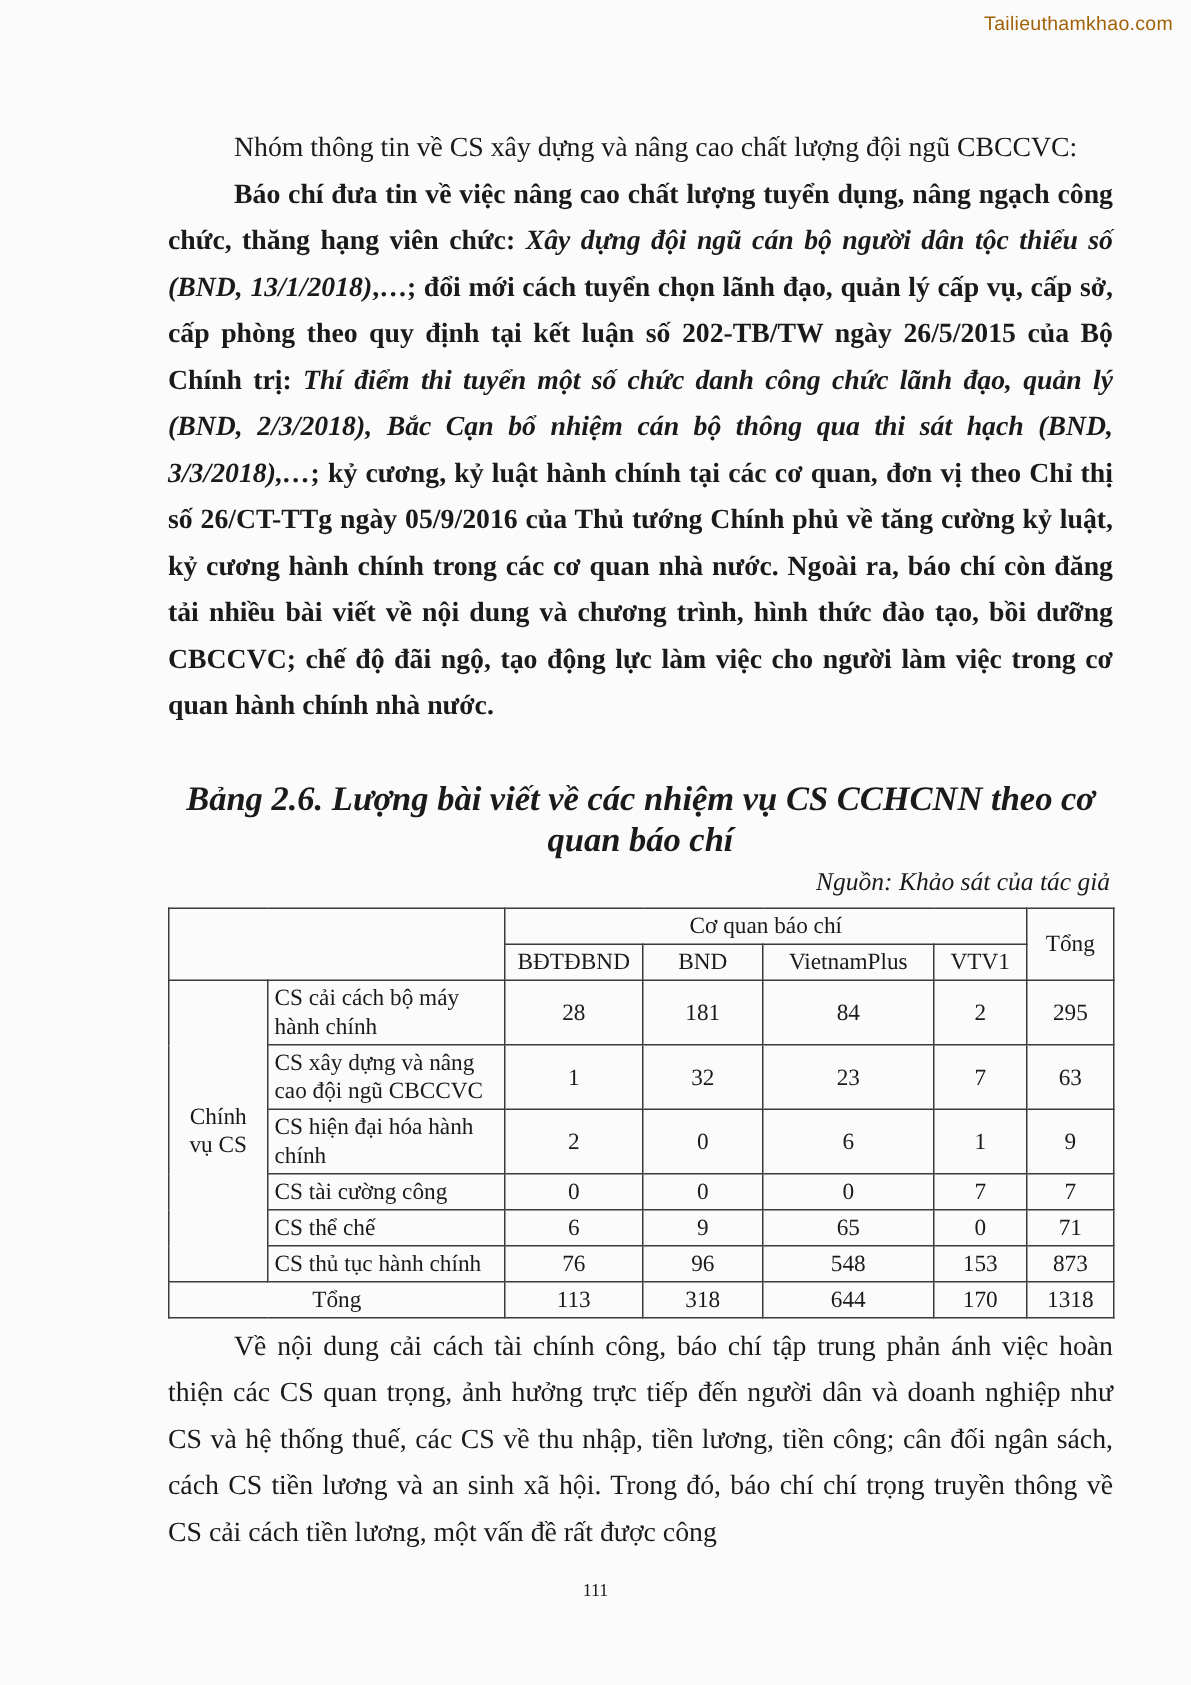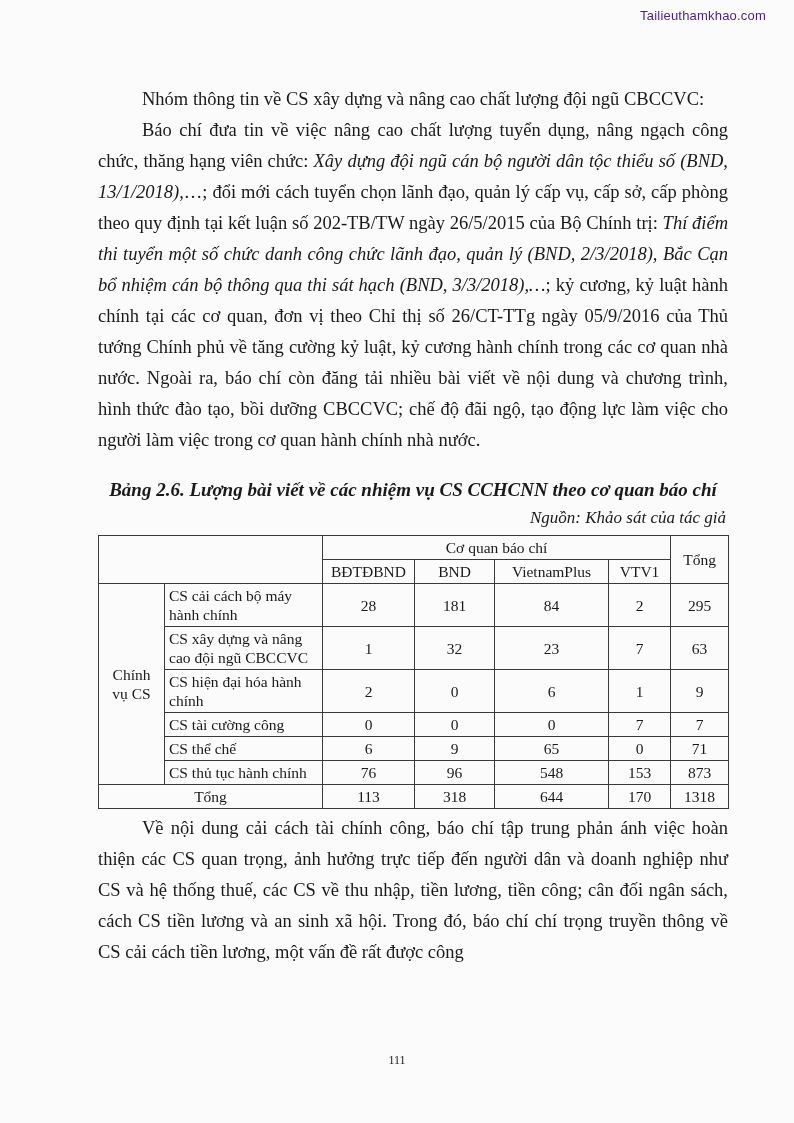--- a/index.html
+++ b/index.html
@@ -15,52 +15,53 @@
     position: relative;
     overflow: hidden;
   }
   .page {
     position: absolute;
     inset: 0;
   }
   .watermark {
     position: absolute;
     top: 8px;
-    right: 28px;
+    right: 12px;
     font-family: "Liberation Sans", sans-serif;
     font-size: 13px;
-    color: #4c1d95;
+    color: #a16207;
     letter-spacing: 0.2px;
     user-select: none;
   }
   .content {
     position: absolute;
-    left: 98px;
+    left: 112px;
     top: 84px;
     width: 630px;
   }
   p.body-para {
     margin: 0;
     text-align: justify;
     text-justify: inter-word;
     font-size: 18.5px;
     line-height: 31px;
     text-indent: 44px;
     hyphens: none;
   }
   p.body-para + p.body-para {
     margin-top: 0px;
+    font-weight: bold;
   }
   .ital {
     font-style: italic;
   }
   .table-caption {
-    margin: 20px 0 0 0;
-    text-align: center;
-    font-size: 19px;
+    margin: 32px 0 0 0;
+    text-align: center;
+    font-size: 23px;
     font-weight: bold;
     font-style: italic;
     line-height: 27px;
   }
   .table-source {
     margin: 2px 0 5px 0;
     text-align: right;
     font-size: 17px;
     font-style: italic;
     line-height: 25px;

